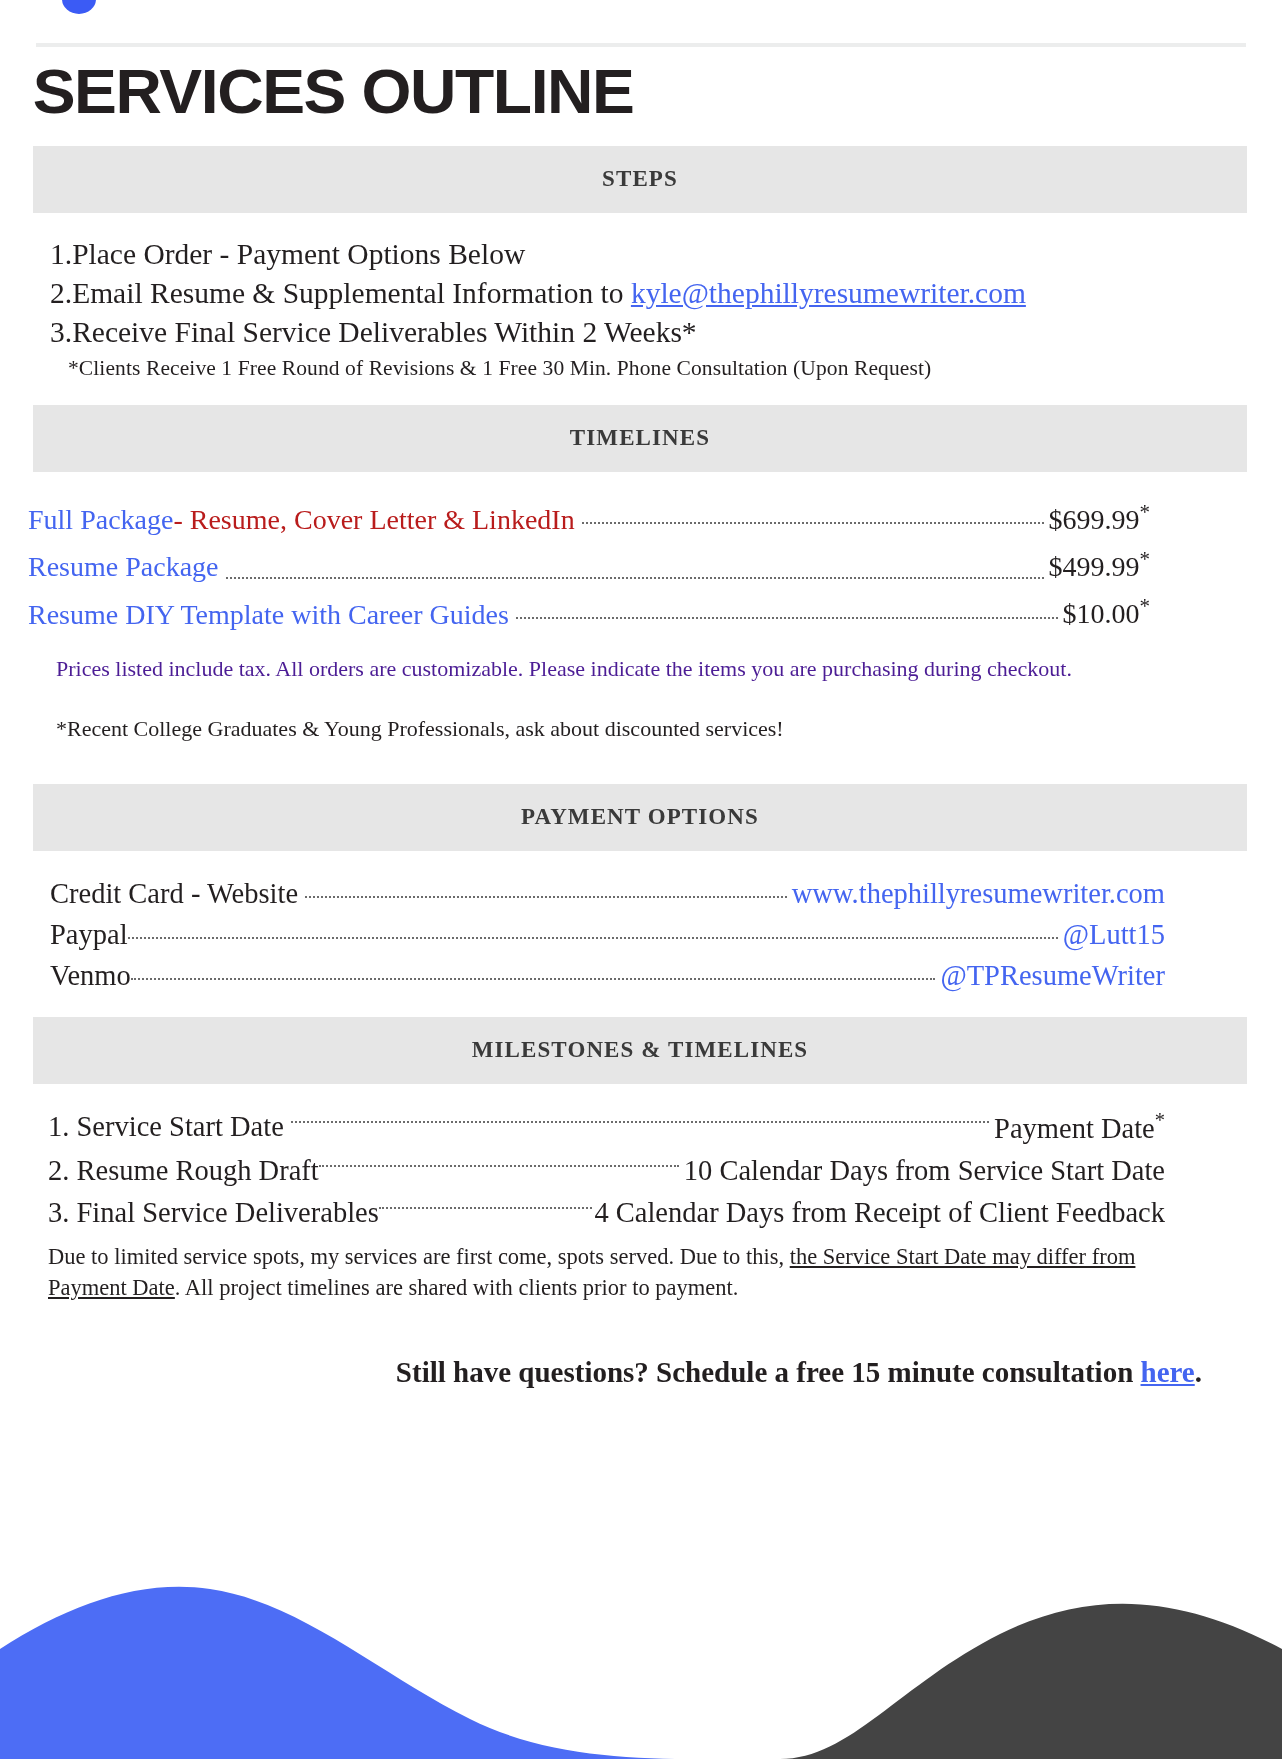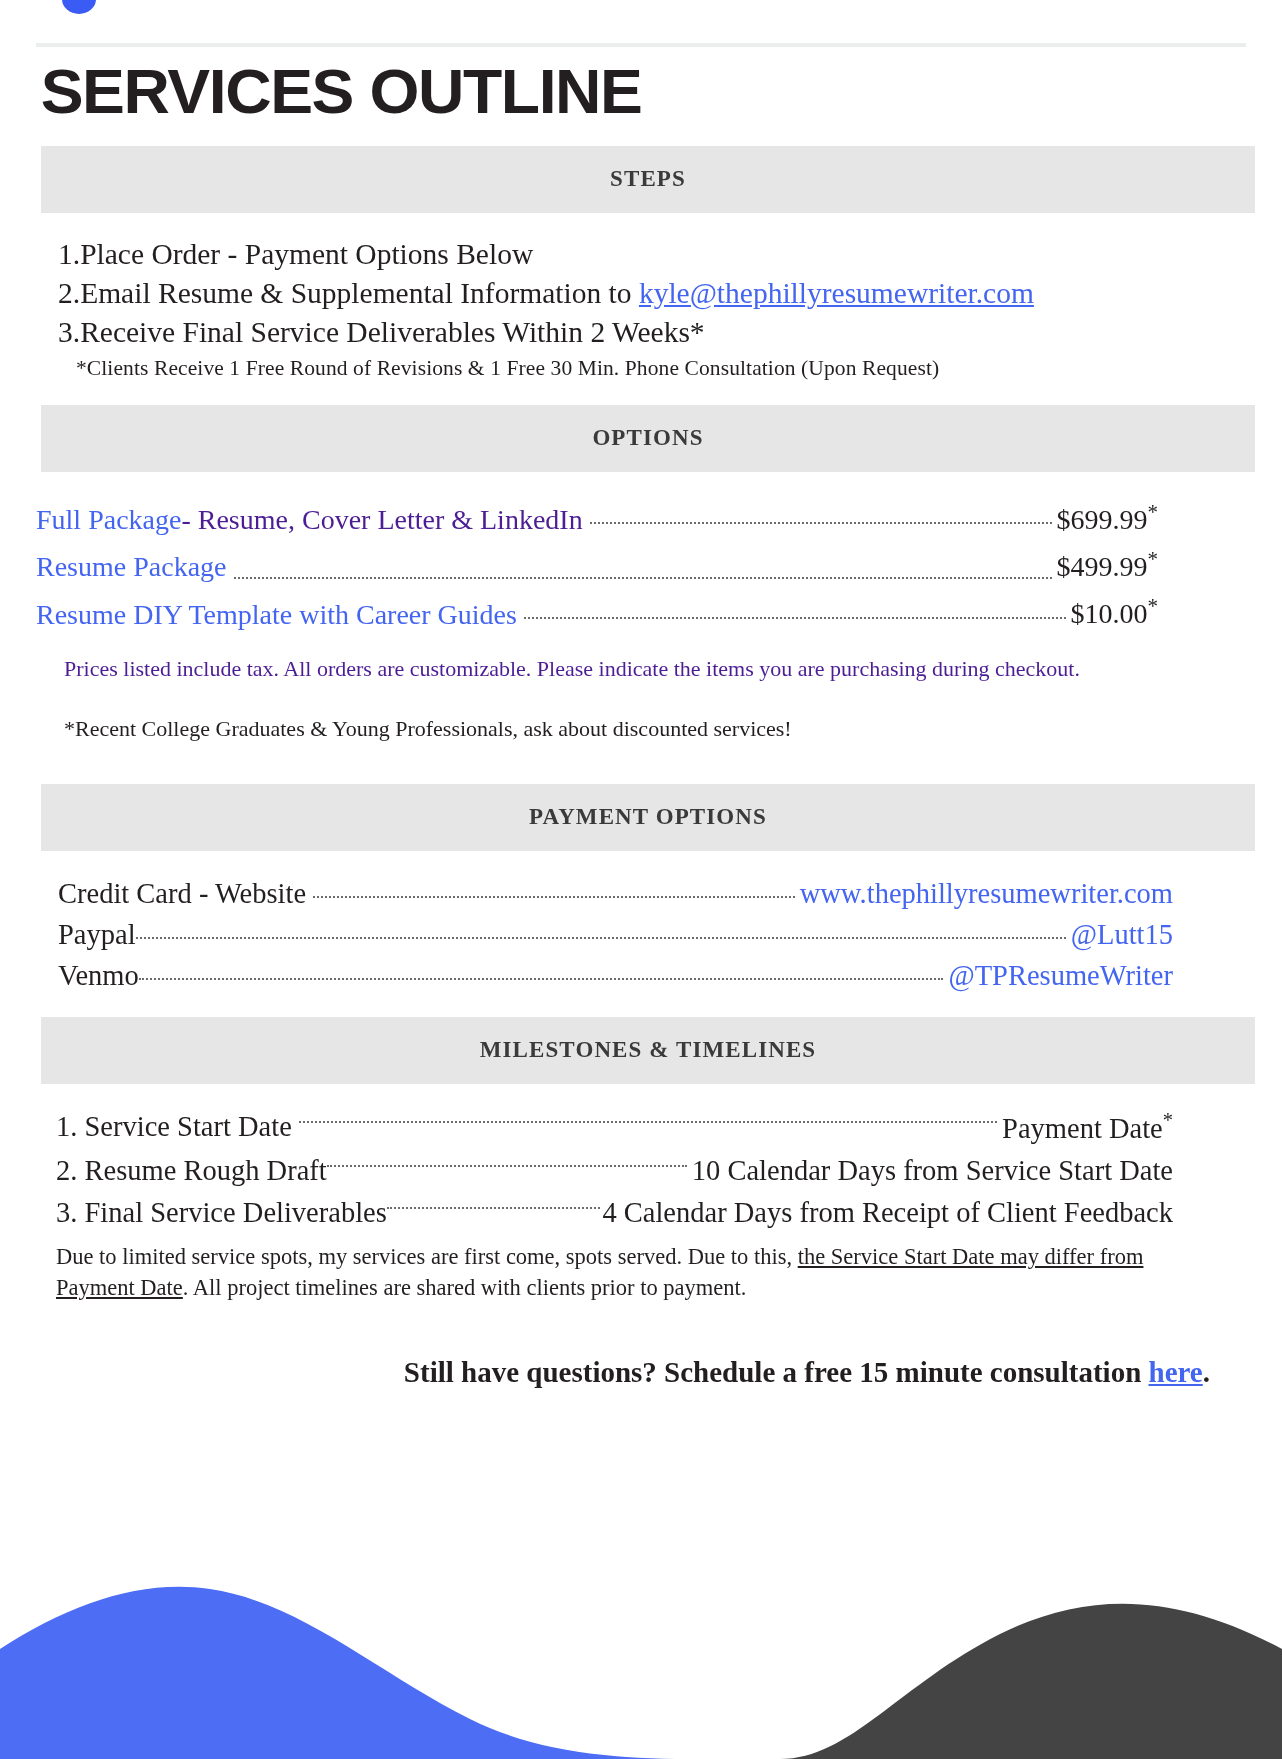--- a/index.html
+++ b/index.html
@@ -28,21 +28,21 @@
   .top-rule {
     position: absolute;
     left: 36px; top: 43px;
     width: 1210px; height: 4px;
     background: #eceded;
   }
 
   
   .content {
     position: absolute;
-    left: 8px; top: 60px;
+    left: 0; top: 60px;
     width: 1202px;
   }
 
   .title {
     font-family: "Liberation Sans", sans-serif;
     font-weight: bold;
     font-size: 63px;
     letter-spacing: -1.4px;
     color: #231f20;
     padding-left: 32px;
@@ -90,21 +90,21 @@
   .svc-wrap { margin-top: 28px; padding: 0 52px 0 28px; }
   .svc-row {
     display: flex;
     align-items: baseline;
     font-size: 28px;
     color: #231f20;
     margin-bottom: 11px;
     white-space: nowrap;
   }
   .svc-name { color: #4465f0; }
-  .svc-rest { color: #4c1d95; text-align: center; }
+  .svc-rest { color: #b91c1c; text-align: center; }
   .leader {
     flex: 1 1 auto;
     margin: 0 5px 0 7px;
     border-bottom: 2px dotted #6b6b6b;
     position: relative;
     top: -5px;
     min-width: 30px;
   }
   .svc-price {
     font-size: 28px;
@@ -197,21 +197,21 @@
       </div>
       <div class="step-line">
         <span class="step-num">2.</span><span>Email Resume &amp; Supplemental Information to </span><span class="link">kyle@thephillyresumewriter.com</span>
       </div>
       <div class="step-line">
         <span class="step-num">3.</span><span>Receive Final Service Deliverables Within 2 Weeks*</span>
       </div>
       <div class="steps-note">*Clients Receive 1 Free Round of Revisions &amp; 1 Free 30 Min. Phone Consultation (Upon Request)</div>
     </div>
 
-    <div class="band" style="margin-top:24px">OPTIONS</div>
+    <div class="band" style="margin-top:24px">TIMELINES</div>
 
     <div class="svc-wrap">
       <div class="svc-row">
         <span class="svc-name">Full Package</span>
           <span class="svc-rest"> - Resume, Cover Letter &amp; LinkedIn</span>
         <span class="leader"></span>
         <span class="svc-price"><span>$699.99</span><sup>*</sup></span>
       </div>
       <div class="svc-row">
         <span class="svc-name">Resume Package</span>

